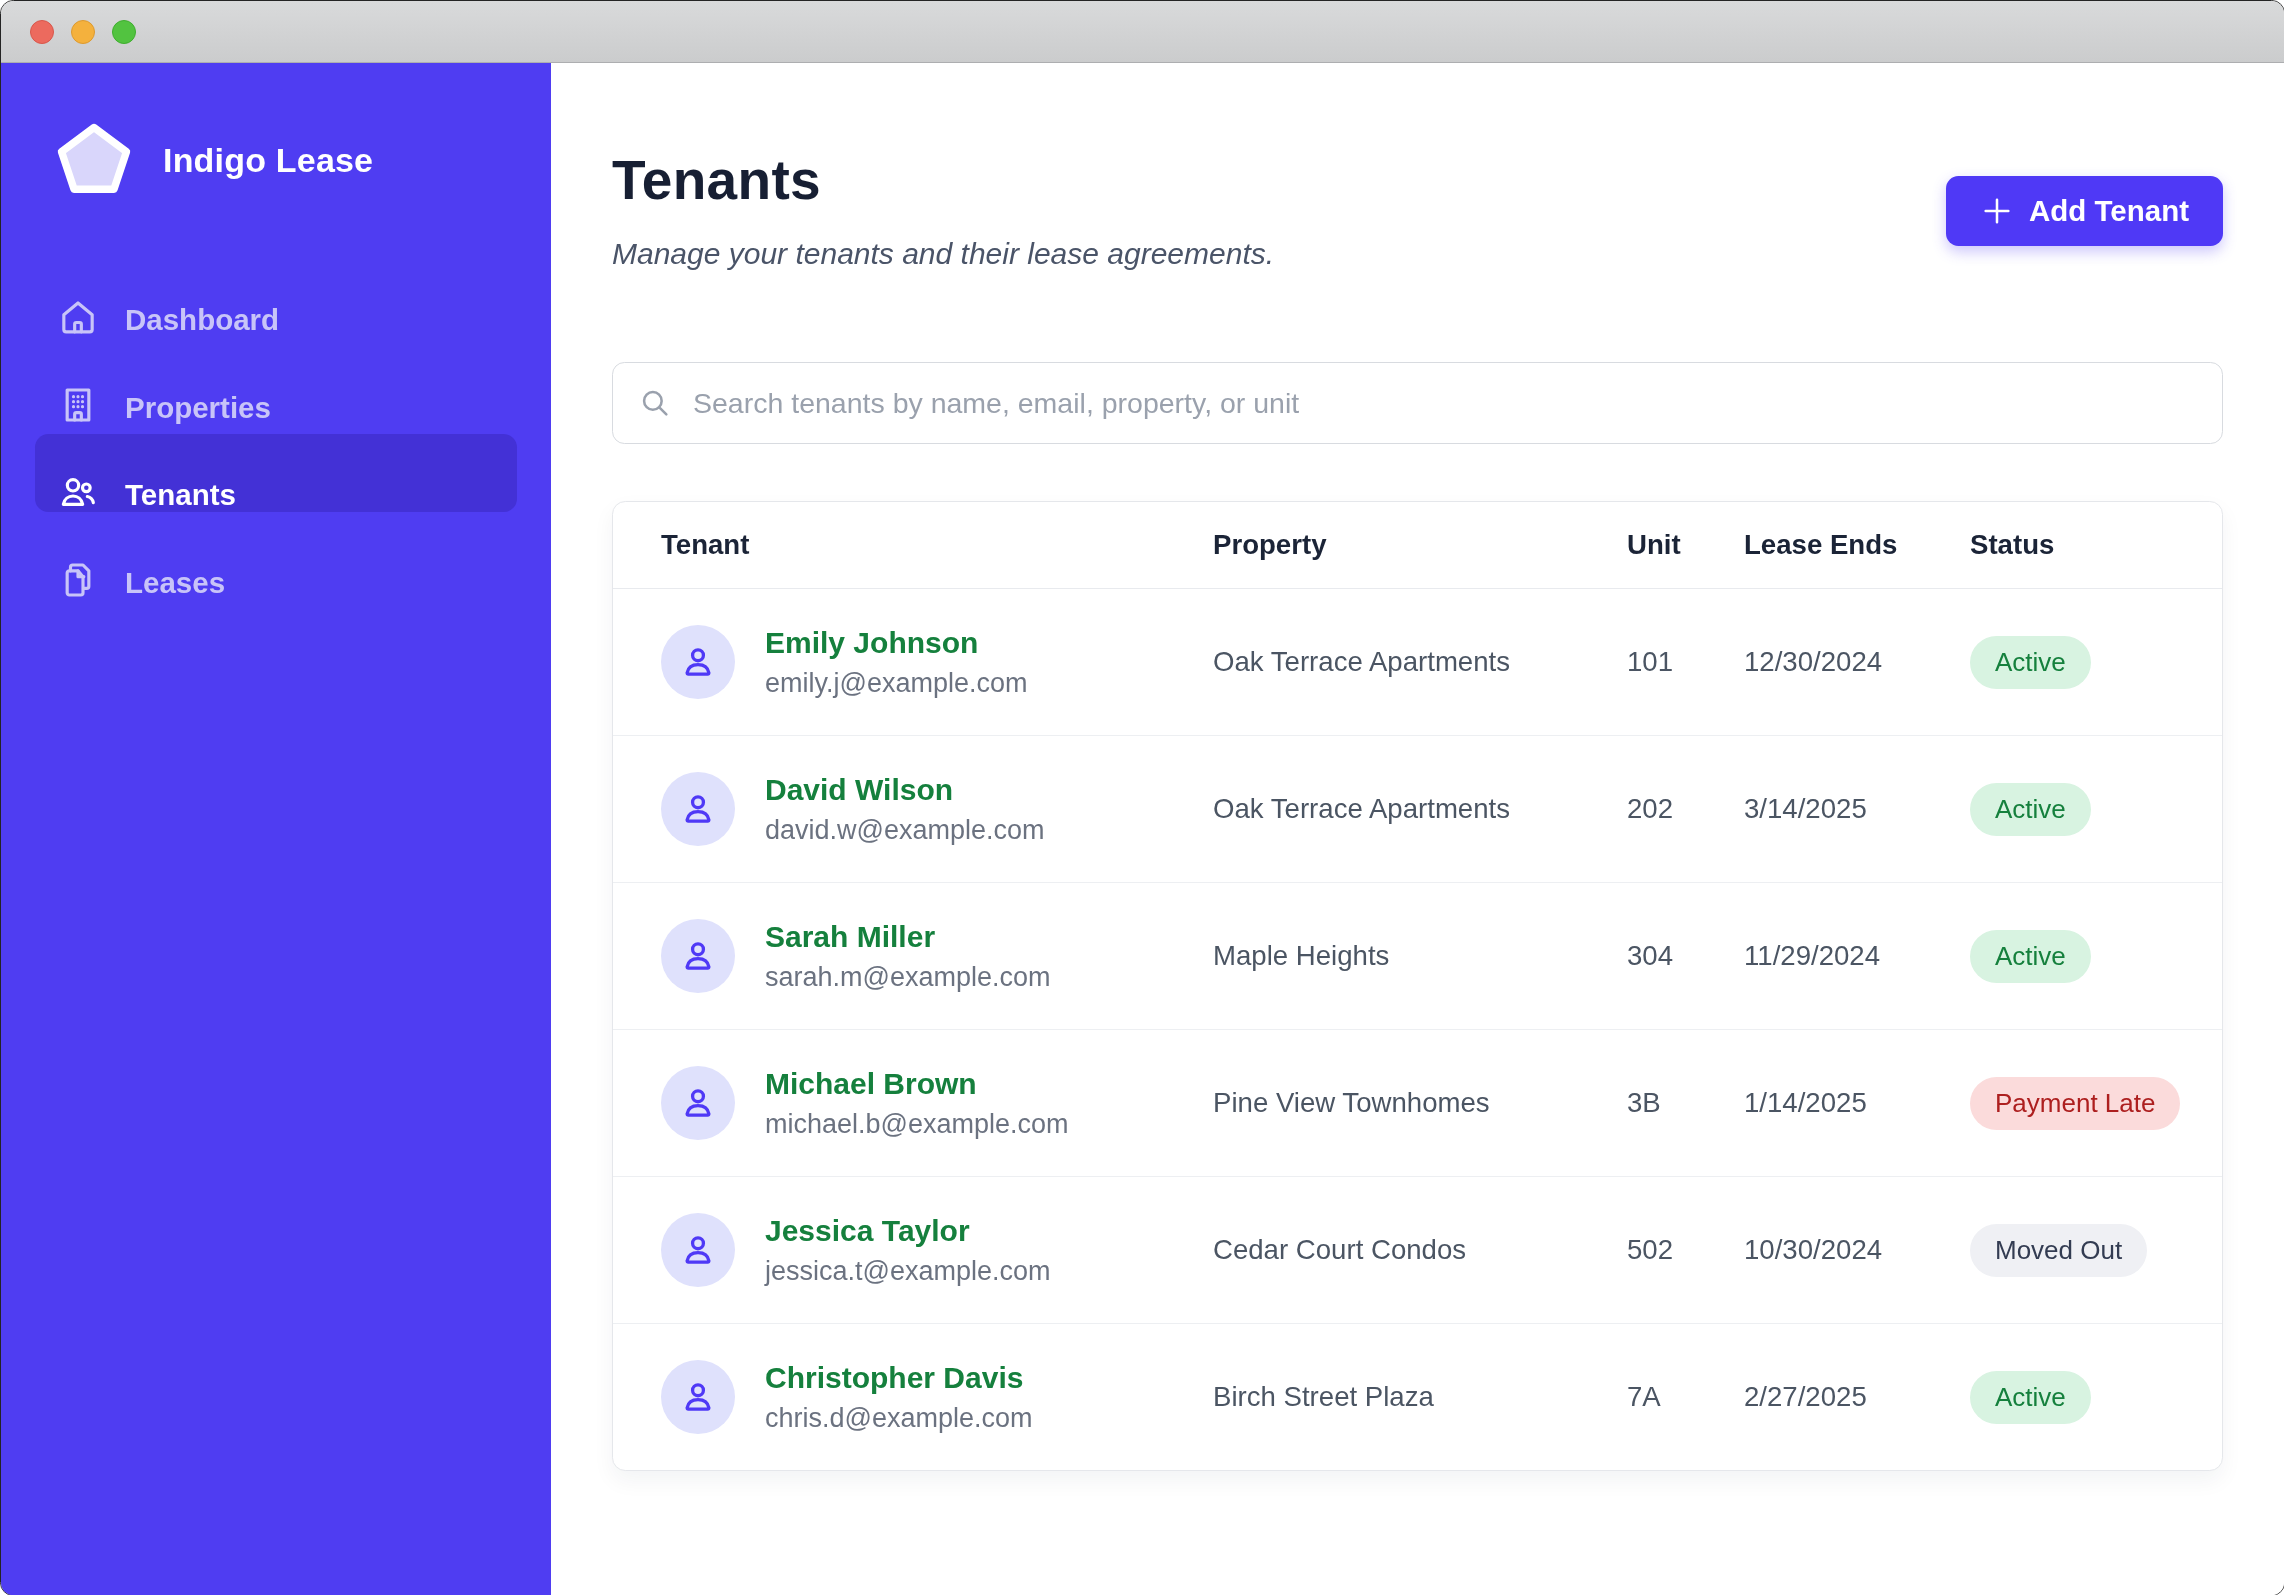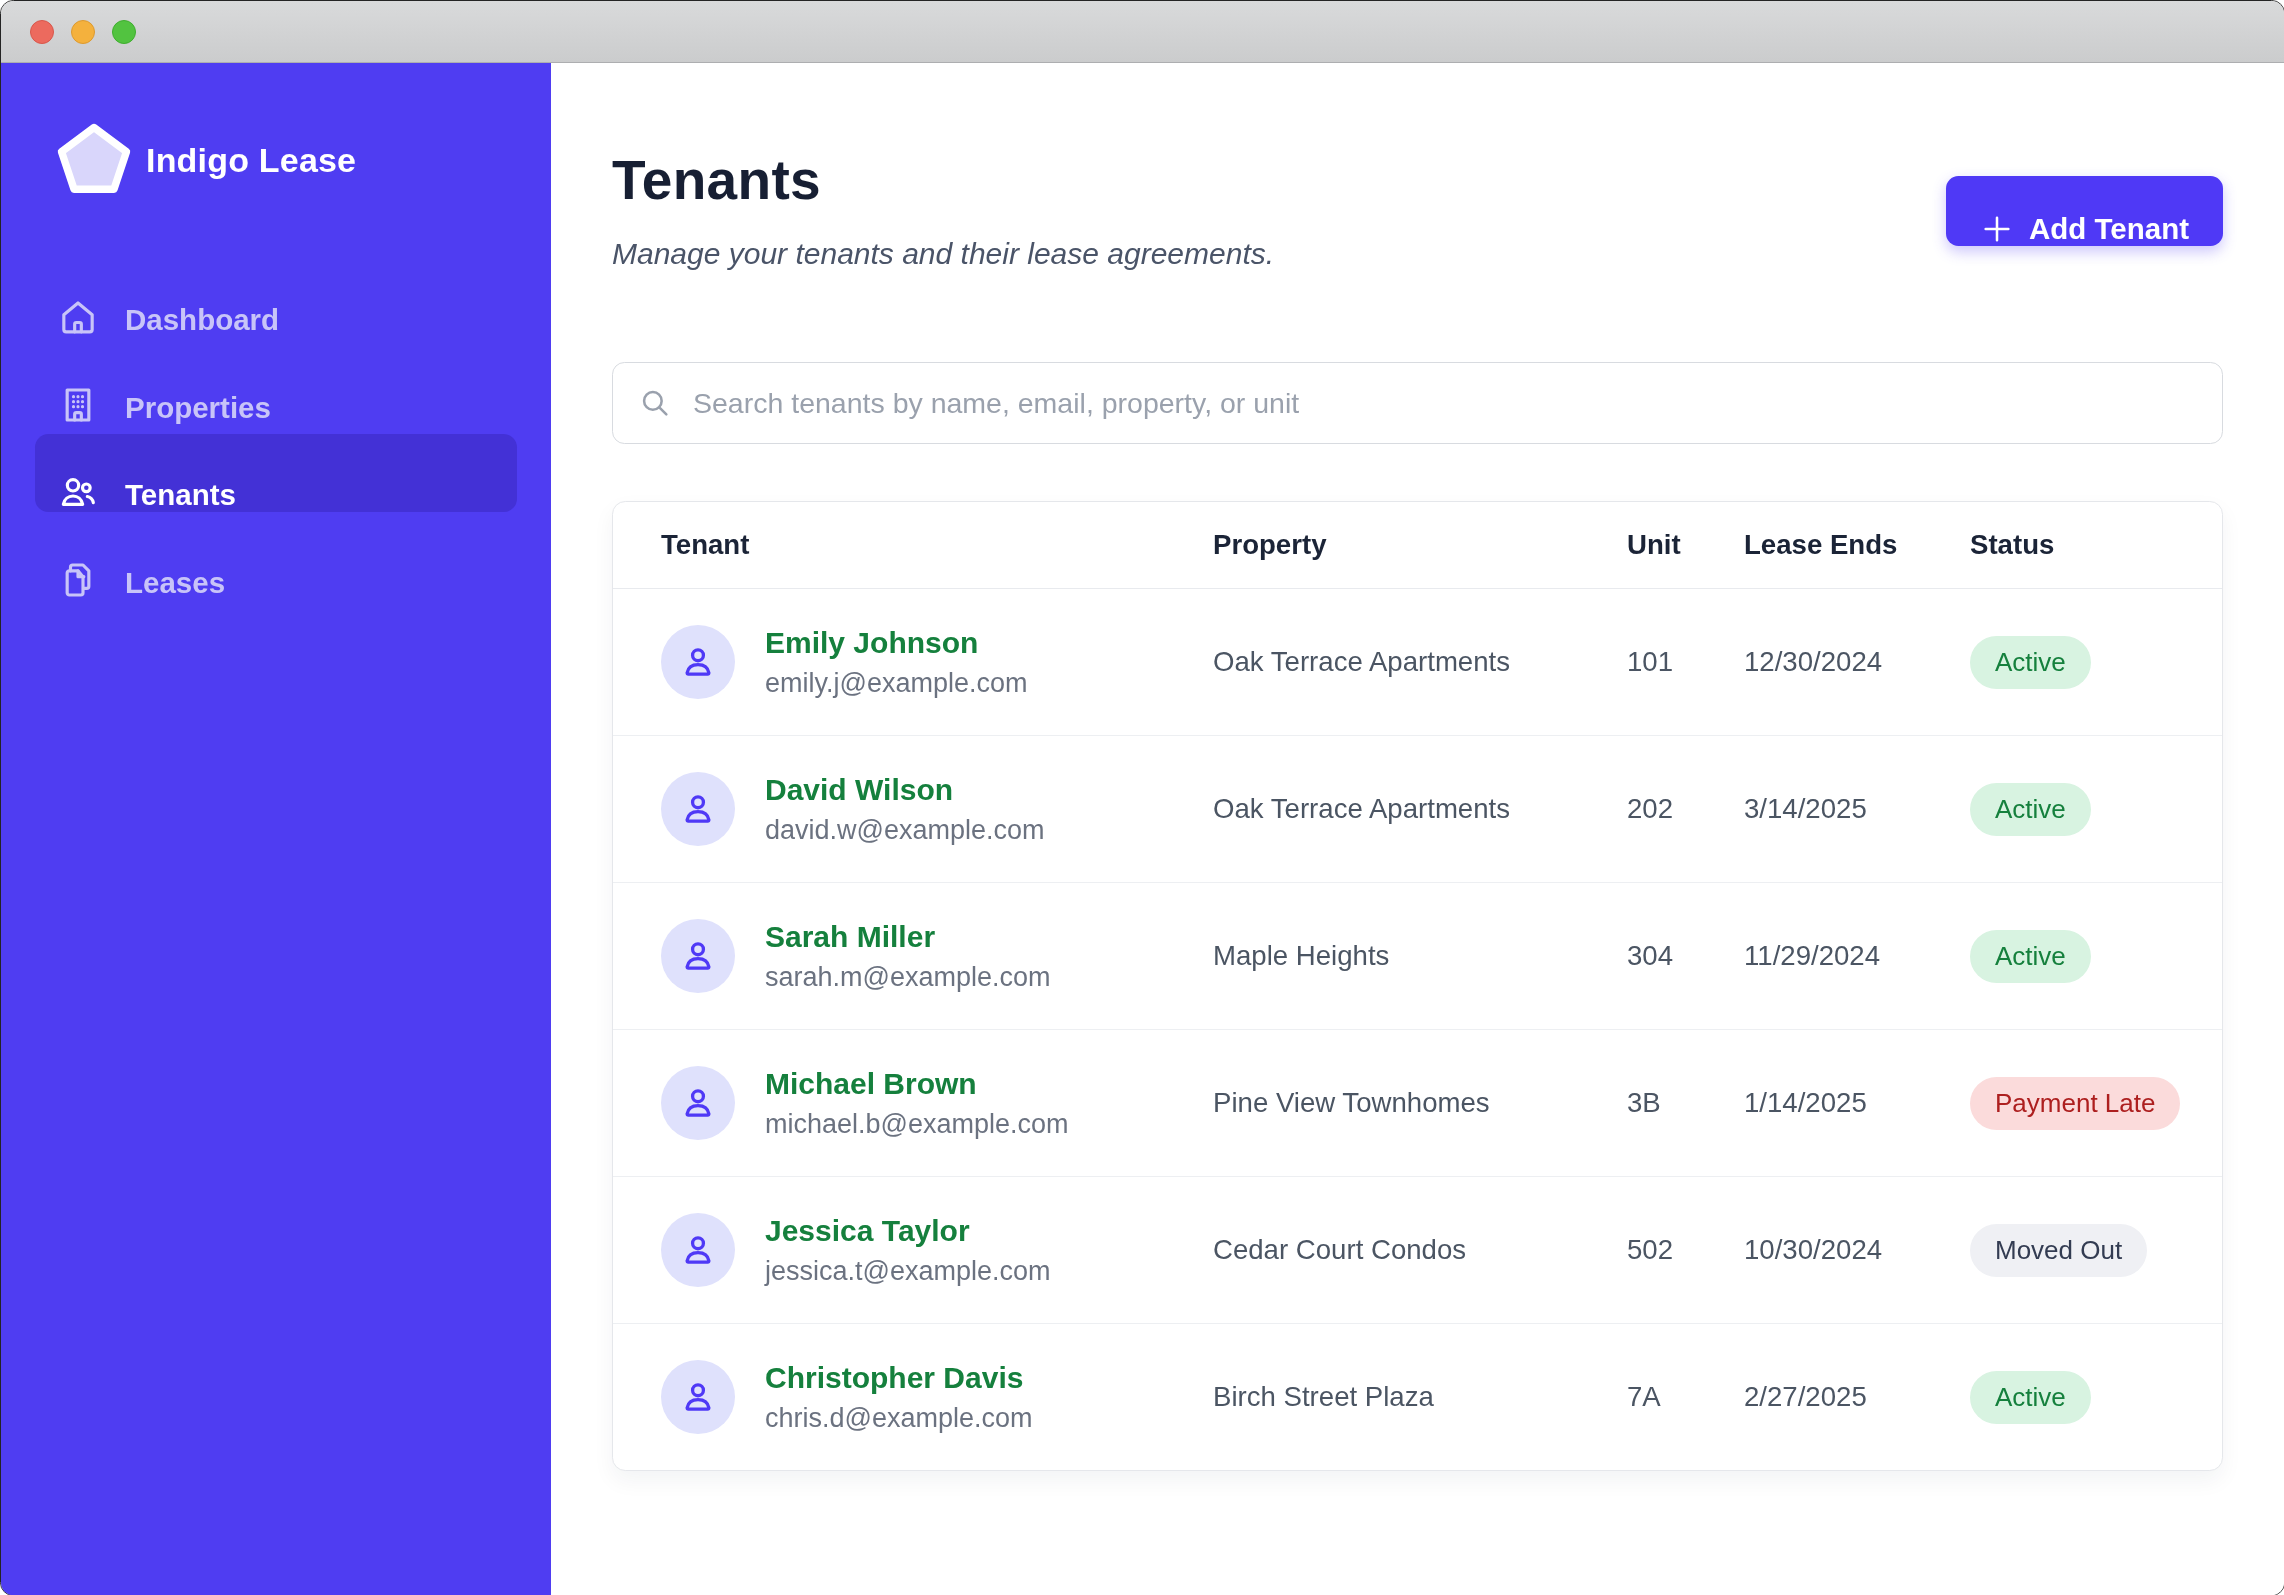--- a/index.html
+++ b/index.html
@@ -27,21 +27,21 @@
   .light.red{background:#ec6a5e;border:1px solid #d8574b;}
   .light.yellow{background:#f4b13d;border:1px solid #dd9a2f;}
   .light.green{background:#52c340;border:1px solid #3fae2f;}
   
   .app{flex:1;display:flex;min-height:0;}
   .sidebar{
     width:550px;flex:0 0 550px;
     background:var(--sidebar,#4f3df2);
     color:#ffffff;display:flex;flex-direction:column;
   }
-  .brand{display:flex;align-items:center;gap:12px;margin:57px 0 0 53px;}
+  .brand{display:flex;align-items:center;gap:29px;margin:57px 0 0 53px;}
   .brand-logo{width:80px;height:80px;display:block;}
   .brand-name{font-size:34px;font-weight:700;letter-spacing:0.2px;}
   .nav{display:flex;flex-direction:column;gap:9.5px;padding:0 34px;margin-top:59px;}
   .nav-item{
     display:flex;align-items:flex-end;height:78px;border-radius:13.3px;
     padding:0 23px;color:#c8c4f8;cursor:pointer;
   }
   .nav-item.active{background:var(--sidebar-active,#4331d6);color:#ffffff;}
   .nav-item .nicon{width:40px;height:40px;flex:0 0 40px;display:block;}
   .nav-item .nlabel{margin-left:27px;font-size:29.5px;font-weight:600;}
@@ -51,21 +51,21 @@
     width:78px;height:78px;border-radius:50%;background:#ebebed;
     overflow:hidden;display:block;flex:0 0 78px;
   }
   .profile-label{margin-left:30px;font-size:29.5px;font-weight:600;color:#ffffff;}
   
   .main{flex:1;background:#ffffff;padding:0 61px;min-width:0;}
   .page-header{display:flex;justify-content:space-between;margin-top:88px;}
   .page-title{font-size:55px;font-weight:700;color:#171f33;letter-spacing:0.3px;line-height:1.08;}
   .page-subtitle{font-size:30px;color:#4a5468;margin-top:27px;font-style:italic;}
   .add-btn{
-    align-self:center;display:flex;align-items:flex-end;gap:15px;
+    align-self:center;display:flex;align-items:center;gap:15px;
     background:var(--accent,#4f39f6);color:#ffffff;border:none;cursor:pointer;
     font-family:inherit;font-size:29.5px;font-weight:600;
     padding:0 34px;height:70px;border-radius:12.4px;
     box-shadow:0 5.7px 13.3px rgba(79,57,246,.28);
   }
   .add-btn svg{width:34px;height:34px;display:block;}
   
   .search{
     margin-top:91px;height:80px;border:1.9px solid #d8dbe0;border-radius:12.4px;
     display:flex;align-items:center;padding:0 25px;background:#ffffff;

